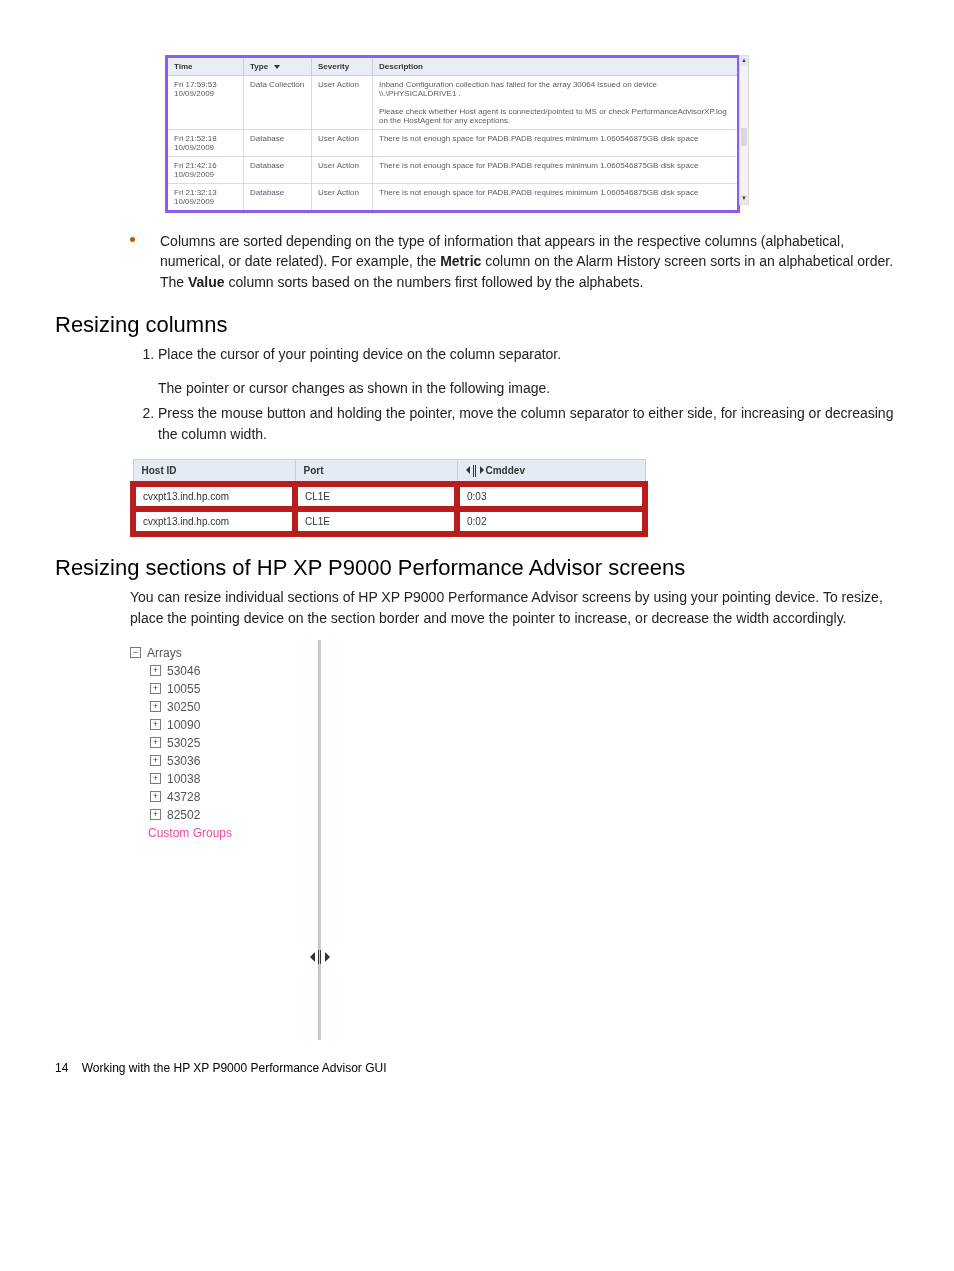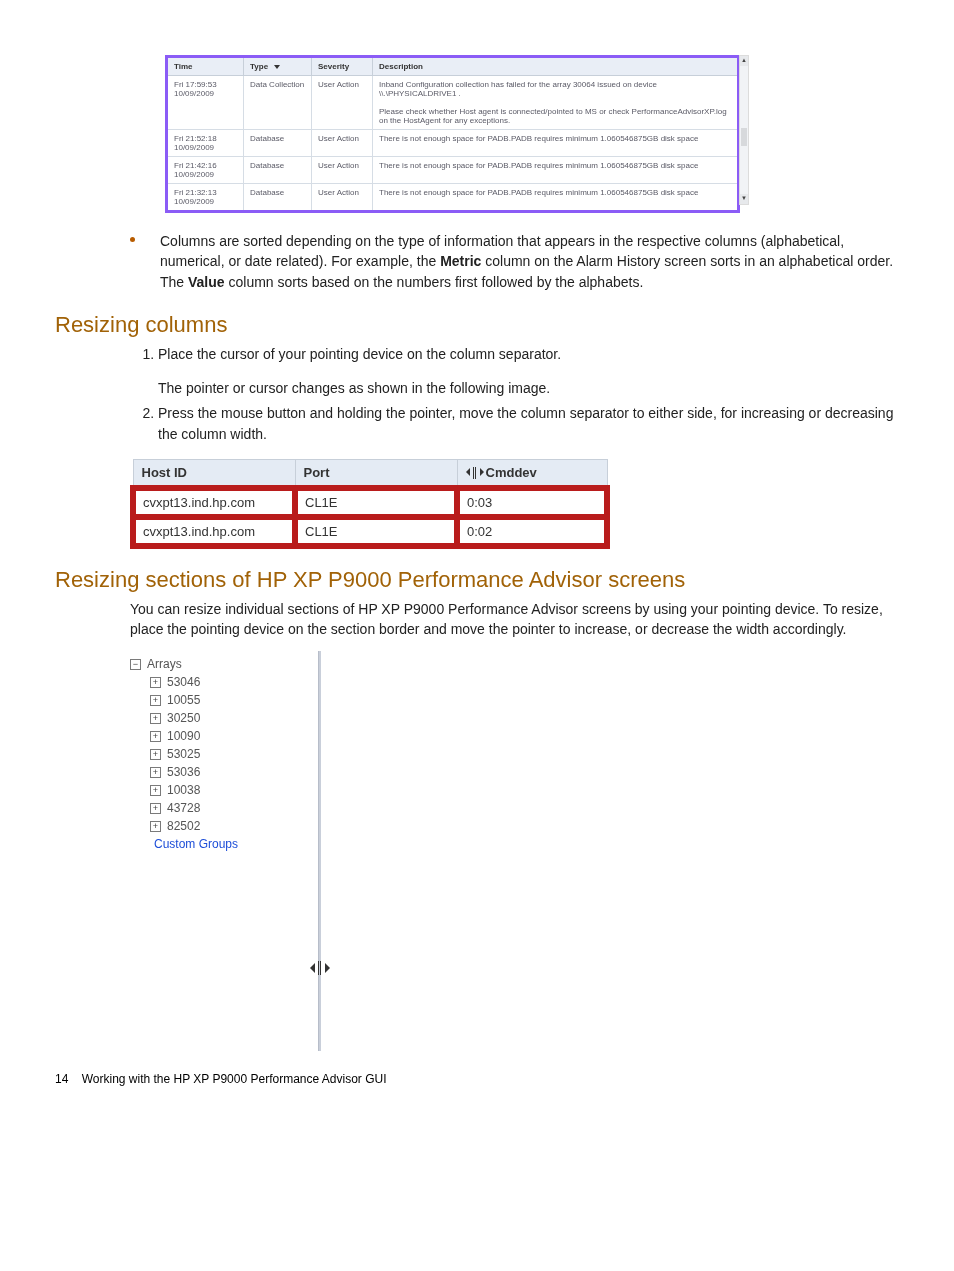--- a/index.html
+++ b/index.html
@@ -85,42 +85,42 @@
   }
   ul.body-bullet > li::before{
     content:'';
     position:absolute;
     left:0; top:6px;
     width:5px; height:5px;
     border-radius:50%;
     background:#b85c00;
   }
   h2.section{
-    color:#a16207;
+    color:#000000;
     font-weight:normal;
     font-size:22px;
     margin: 6px 0 6px 0;
   }
   .body-text{
     margin-left:75px;
     line-height:1.45;
   }
   ol.steps{
     margin:6px 0 14px 75px;
     padding-left:28px;
     line-height:1.5;
   }
   ol.steps li{ margin-bottom:4px; }
   ol.steps .substep{ margin-top:13px; }
   .fig-table2{
     margin: 8px 0 18px 75px;
-    width: 480px;
+    width: 518px;
     border:1px solid #bfc8d4;
     border-collapse:collapse;
-    font-size:13px;
+    font-size:10px;
     color:#333;
   }
   .fig-table2 th{
     background:#e4ebf4;
     text-align:left;
     font-weight:bold;
     padding:5px 8px;
     border:1px solid #c7cfd9;
   }
   .fig-table2 td{
@@ -152,21 +152,21 @@
     width:182px;
     font-size:12px;
     color:#555;
     padding-top:6px;
   }
   .tree-root, .tree-node{
     margin:0 0 4px 0;
     display:flex; align-items:center;
   }
   .tree-node{ margin-left:20px; }
-  .tree-leaf{ margin-left:24px; margin-top:4px; color:#1d4ed8;}
+  .tree-leaf{ margin-left:18px; margin-top:4px; color:#ec4899;}
   .boxicon{
     width:9px; height:9px;
     border:1px solid #7a7a7a;
     display:inline-flex; align-items:center; justify-content:center;
     font-size:9px; line-height:1;
     margin-right:6px;
     color:#444;
     background:#fff;
   }
   .vdiv{

